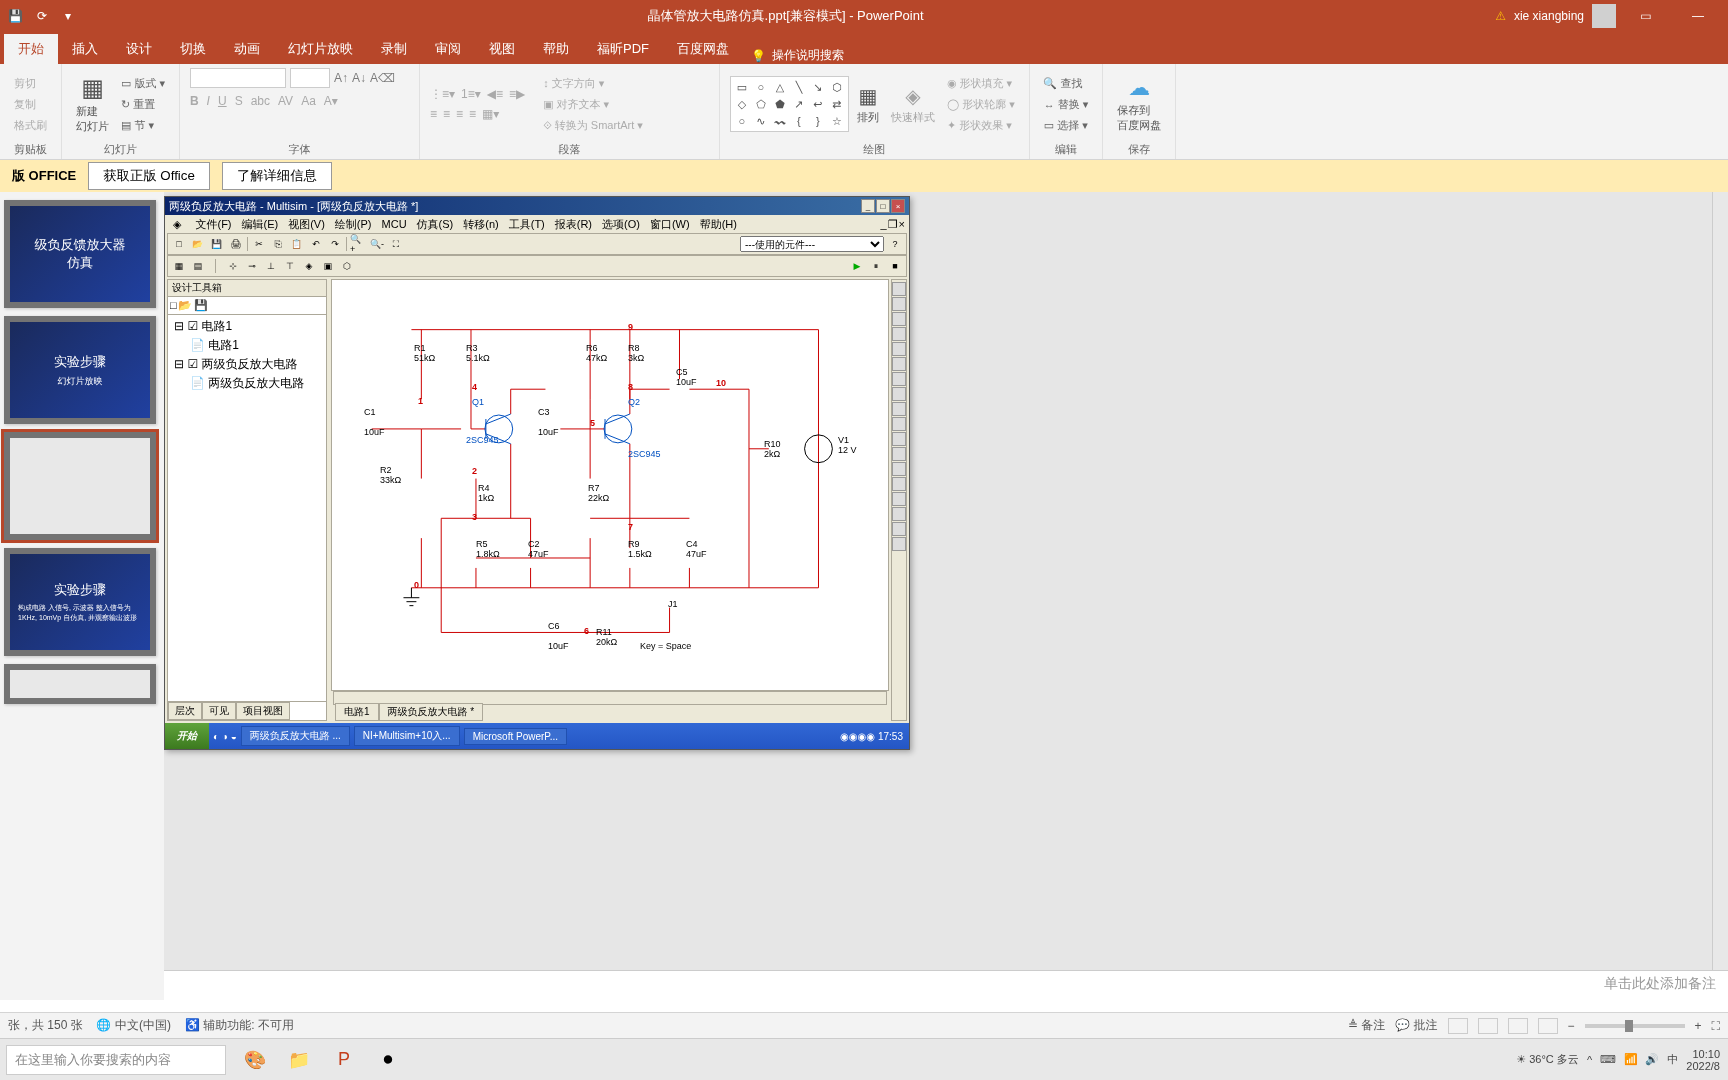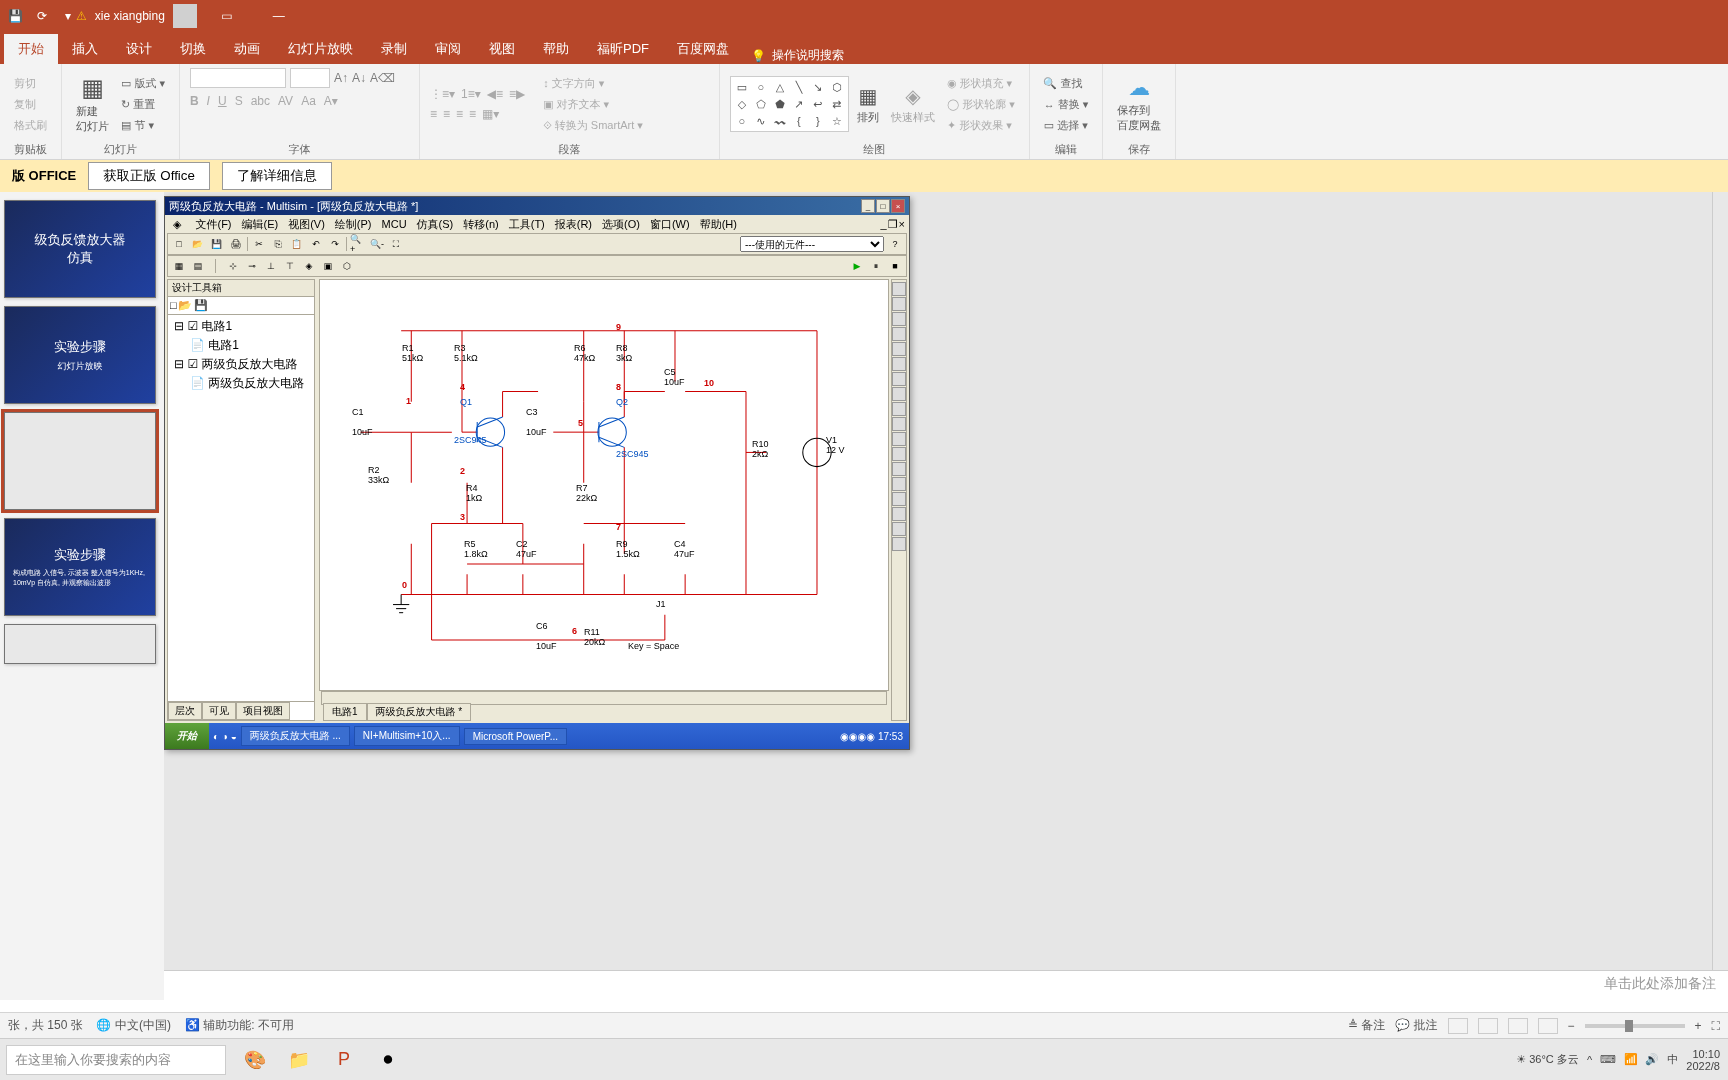--- a/index.html
+++ b/index.html
@@ -35,21 +35,21 @@
 .shape-gallery { display: grid; grid-template-columns: repeat(6, 18px); grid-template-rows: repeat(3, 16px); gap: 1px; border: 1px solid #ccc; padding: 2px; background: #fff; }
 .shape-cell { width: 18px; height: 16px; display: flex; align-items: center; justify-content: center; font-size: 11px; color: #555; }
 
 
 .msgbar { height: 32px; background: #ffecb3; display: flex; align-items: center; padding: 0 12px; gap: 12px; font-size: 13px; }
 .msgbar .btn { padding: 4px 14px; border: 1px solid #999; background: #fff; }
 
 
 .main { position: absolute; top: 192px; bottom: 80px; left: 0; right: 0; display: flex; }
 .thumbpanel { width: 164px; background: #f3f3f3; overflow-y: auto; position: relative; }
-.thumb { margin: 8px 8px 8px 4px; background: #a3a3a3; border: 1px solid #737373; box-shadow: 1px 1px 3px rgba(0,0,0,0.2); }
+.thumb { margin: 8px 8px 8px 4px; background: #a3a3a3; border: 6px solid #737373; box-shadow: 1px 1px 3px rgba(0,0,0,0.2); }
 .thumb.sel { outline: 3px solid #b7472a; }
 .thumb-blue { background: linear-gradient(135deg, #1a2a5c, #2040a0); color: #fff; height: 96px; display: flex; flex-direction: column; align-items: center; justify-content: center; font-size: 13px; padding: 8px; }
 .thumb-blue .sub { font-size: 9px; margin-top: 4px; }
 .thumb-sim { height: 96px; background: #e8e8e8; position: relative; }
 
 .slide-area { flex: 1; background: #e6e6e6; position: relative; overflow: hidden; }
 .slide-canvas-wrapper { position: absolute; inset: 0; display: flex; flex-direction: column; }
 .slide-stage { flex: 1; display: flex; align-items: flex-start; justify-content: flex-start; padding-top: 4px; }
 .notes { height: 30px; background: #fff; border-top: 1px solid #ccc; padding: 4px 12px; color: #999; font-size: 14px; text-align: right; }
 .vscroll { width: 16px; background: #e8e8e8; border-left: 1px solid #ccc; position: absolute; right: 0; top: 0; bottom: 30px; }
@@ -59,21 +59,21 @@
 .ms-title { height: 18px; background: linear-gradient(to right, #0a246a, #3a6ea5); color: #fff; display: flex; align-items: center; padding: 0 4px; }
 .ms-title .btns { margin-left: auto; display: flex; gap: 1px; }
 .ms-title .tbtn { width: 14px; height: 14px; background: #ece9d8; border: 1px solid #888; font-size: 8px; display: flex; align-items: center; justify-content: center; color: #000; }
 .ms-title .tbtn.close { background: #c75050; color: #fff; }
 .ms-menu { height: 18px; display: flex; align-items: center; padding: 0 4px; gap: 2px; font-size: 11px; }
 .ms-menu span { padding: 0 4px; }
 .ms-toolbar { height: 22px; border: 1px solid #aca899; background: #ece9d8; display: flex; align-items: center; padding: 0 3px; gap: 3px; font-size: 9px; margin: 0 2px; }
 .ms-toolbar .tb { width: 16px; height: 16px; display: inline-flex; align-items: center; justify-content: center; }
 .ms-toolbar select { font-size: 10px; height: 16px; }
 .ms-body { flex: 1; display: flex; overflow: hidden; }
-.ms-tree { width: 148px; background: #fff; border: 1px solid #aca899; margin: 2px; display: flex; flex-direction: column; }
+.ms-tree { width: 160px; background: #fff; border: 1px solid #aca899; margin: 2px; display: flex; flex-direction: column; }
 .ms-tree-title { background: #ece9d8; padding: 1px 4px; font-size: 10px; border-bottom: 1px solid #aca899; }
 .ms-tree-content { flex: 1; font-size: 12px; padding: 2px; }
 .ms-tree-item { padding: 1px 0 1px 14px; }
 .ms-tree-tabs { display: flex; font-size: 10px; border-top: 1px solid #aca899; }
 .ms-tree-tabs span { padding: 1px 6px; border: 1px solid #aca899; background: #ece9d8; }
 .ms-canvas-wrap { flex: 1; display: flex; flex-direction: column; margin: 2px; }
 .ms-canvas { flex: 1; background: #fff; border: 1px solid #aca899; position: relative; overflow: hidden; }
 .ms-canvas .dots { position: absolute; inset: 0; background-image: radial-gradient(circle, #ccc 0.5px, transparent 0.5px); background-size: 8px 8px; }
 .ms-canvas .circuit { position: absolute; inset: 0; }
 .ms-canvas .clabel { position: absolute; font-size: 9px; color: #000; white-space: nowrap; line-height: 1.1; }
@@ -108,20 +108,21 @@
 </style>
 </head>
 <body>
 
 <div class="titlebar">
   <div class="qat">
     <span class="qat-icon">💾</span>
     <span class="qat-icon">⟳</span>
     <span class="qat-icon">▾</span>
   </div>
+  <div class="title">晶体管放大电路仿真.ppt[兼容模式] - PowerPoint</div>
   <div class="user">
     <span class="warn">⚠</span>
     <span>xie xiangbing</span>
     <span class="avatar"></span>
     <span class="winbtn">▭</span>
     <span class="winbtn">—</span>
   </div>
 </div>
 
 <div class="ribbon-tabs">

